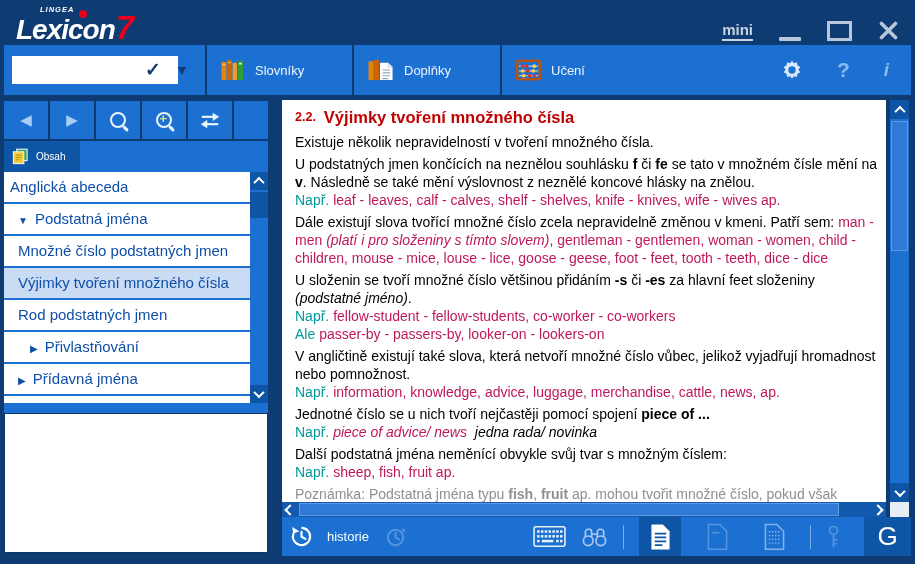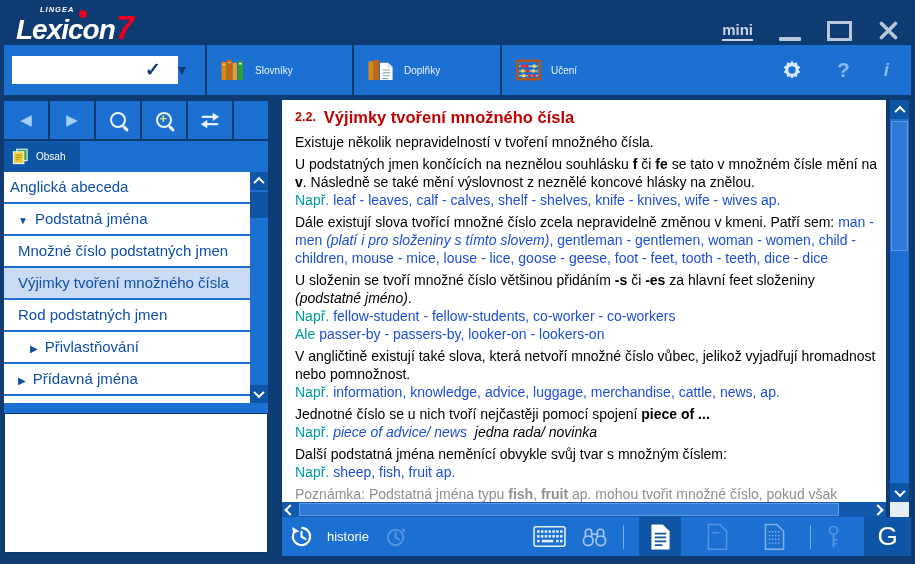--- a/index.html
+++ b/index.html
@@ -16,21 +16,21 @@
   .mini{color:#c6d2e2;font-size:15px;font-weight:700;border-bottom:2px solid #c6d2e2;padding-bottom:1px;cursor:default;}
   .btn-min{width:22px;height:4px;background:#b9c6d8;margin-top:16px;border-radius:1px;}
   .btn-max{width:19px;height:14px;border:3px solid #b9c6d8;}
   
   .toolbar{position:absolute;left:4px;top:45px;width:907px;height:50px;background:#1b70d2;}
   .search-input{position:absolute;left:8px;top:11px;width:130px;height:28px;border:0;background:#fff;padding:0 28px 0 8px;font-size:15px;outline:none;font-family:"Liberation Sans",sans-serif;}
   .search-check{position:absolute;left:141px;top:13px;font-size:19px;font-weight:700;color:#123d75;}
   .search-dd{position:absolute;left:171px;top:17px;font-size:14px;color:#0e3b72;cursor:default;}
   .tsep{position:absolute;top:0;width:2px;height:50px;background:#0e3b72;}
   .tab{position:absolute;top:0;height:50px;display:flex;align-items:center;gap:10px;padding-left:14px;cursor:default;}
-  .tab-label{color:#ecf4fd;font-size:10px;}
+  .tab-label{color:#ecf4fd;font-size:13px;}
   .tb-icons{position:absolute;top:0;right:0;height:50px;display:flex;align-items:center;gap:34px;padding-right:22px;}
   .tb-help{color:#8abaef;font-size:21px;font-weight:700;}
   .tb-info{color:#8abaef;font-size:19px;font-weight:700;font-style:italic;}
   
   .navbtns{position:absolute;left:4px;top:99px;width:264px;height:38px;background:#1b70d2;border-top:2px solid #0e3b72;border-bottom:2px solid #0e3b72;display:flex;}
   .nbtn{width:44px;height:100%;border-right:2px solid #0e3b72;display:flex;align-items:center;justify-content:center;}
   .nbtn.fill{flex:1;border-right:0;}
   .arrow-glyph{color:#a9cef5;font-size:15px;}
   .mag{width:12px;height:12px;border:2.6px solid #ecf4fd;border-radius:50%;position:relative;}
   .mag::after{content:'';position:absolute;width:3px;height:7px;background:#ecf4fd;border-radius:2px;bottom:-6px;right:-3px;transform:rotate(-45deg);}
@@ -58,21 +58,21 @@
   
   .content{position:absolute;left:282px;top:100px;width:604px;height:402px;background:#fff;overflow:hidden;}
   .heading{padding:8px 0 0 13px;}
   .h-num{font-size:12.5px;font-weight:700;color:#c00101;margin-right:8px;vertical-align:2px;}
   .h-title{font-size:16.5px;font-weight:700;color:#c00101;}
   .paras{padding:2px 2px 0 13px;font-size:14px;line-height:18px;color:#000;}
   .para{margin-top:4px;}
   .para.tight{margin-top:0;}
   .s-b{font-weight:700;}
   .s-i{font-style:italic;}
-  .s-blue{color:#1d4ed8;}
+  .s-blue{color:#be185d;}
   .s-teal{color:#00999a;}
   .s-gray{color:#8f8f8f;}
   .vscroll{position:absolute;left:890px;top:100px;width:19px;height:402px;background:#1b70d2;}
   .vs-btn{position:absolute;left:0;width:19px;height:19px;background:#0f55a5;display:flex;align-items:center;justify-content:center;}
   .vs-thumb{position:absolute;left:1px;top:21px;width:17px;height:130px;background:#2e7ad6;border:1px solid #5a9ae0;box-sizing:border-box;}
   .hscroll{position:absolute;left:282px;top:502px;width:604px;height:15px;background:#1359ae;}
   .hs-btn{position:absolute;top:0;width:16px;height:15px;display:flex;align-items:center;justify-content:center;}
   .hs-thumb{position:absolute;left:17px;top:1px;width:540px;height:13px;background:#2e7ad6;border:1px solid #5a9ae0;box-sizing:border-box;}
   .scorner{position:absolute;left:890px;top:502px;width:19px;height:15px;background:#e8eef6;}
   

